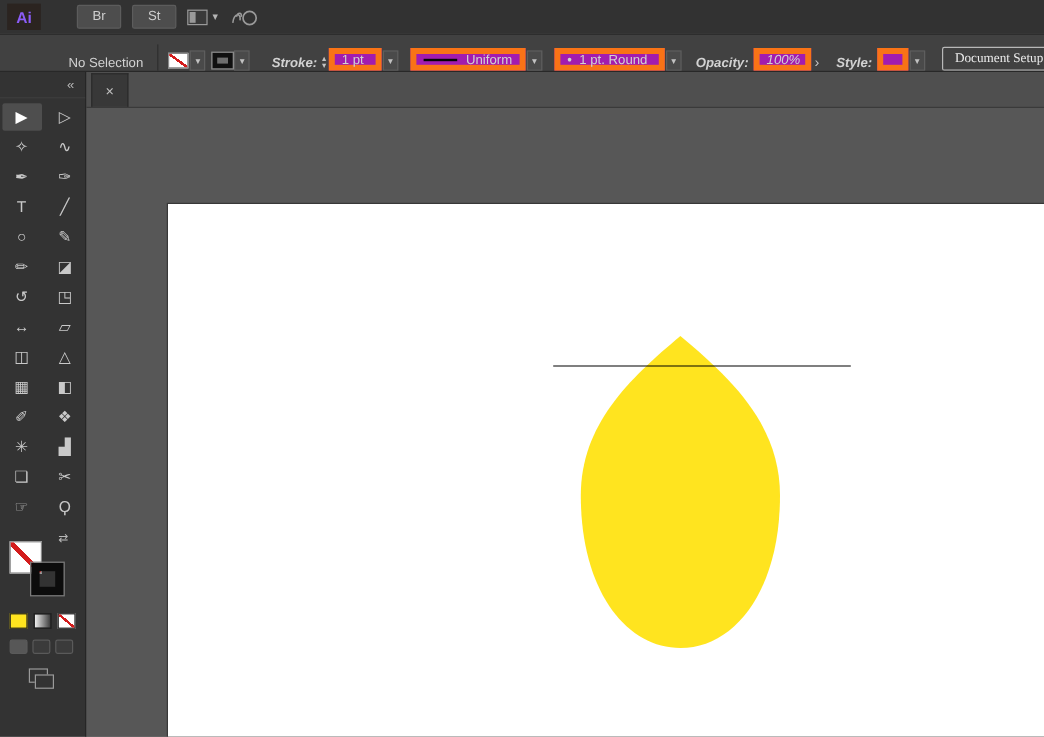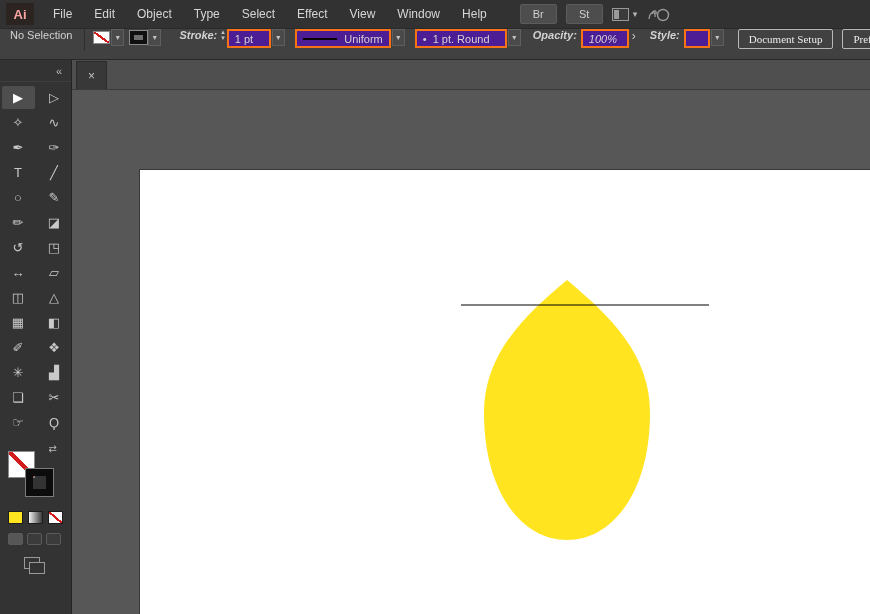--- a/index.html
+++ b/index.html
@@ -1,43 +1,43 @@
 <!DOCTYPE html>
 <html><head>
 <meta charset="utf-8">
 <style>
   * { box-sizing: border-box; margin: 0; padding: 0; }
   html,body { width:870px; height:614px; overflow:hidden; }
   body { font-family:"Liberation Sans", sans-serif; background:#565656; position:relative; }
 
   
   .menubar { height:28px; background:#323232; display:flex; align-items:center; color:#d6d6d6; font-size:12px; flex-shrink:0; }
-  .ai-logo { width:28px; height:22px; margin:0 8px 0 6px; background:#2b2420; color:#fca5a5; font-weight:bold; font-size:13px; display:flex; align-items:center; justify-content:center; }
+  .ai-logo { width:28px; height:22px; margin:0 8px 0 6px; background:#2b2420; color:#8b5cf6; font-weight:bold; font-size:13px; display:flex; align-items:center; justify-content:center; }
   .menu-items { display:flex; align-items:center; height:100%; }
   .menu-item { padding:0 11px; height:100%; display:flex; align-items:center; cursor:default; }
   .mb-right { display:flex; align-items:center; margin-left:22px; gap:9px; }
   .mbtn { width:37px; height:20px; background:#4d4d4d; border:1px solid #5c5c5c; color:#cfcfcf; font-size:11px; display:flex; align-items:center; justify-content:center; border-radius:2px; }
   .ws-switcher { display:flex; align-items:center; gap:4px; }
   .ws-icon { width:17px; height:13px; border:1px solid #9a9a9a; position:relative; background:#3a3a3a; }
   .ws-icon::before { content:""; position:absolute; left:1px; top:1px; bottom:1px; width:5px; background:#9a9a9a; }
   .chev { color:#b5b5b5; font-size:9px; }
 
   
-  .controlbar { height:32px; background:#414141; border-top:1px solid #2a2a2a; border-bottom:1px solid #282828; display:flex; align-items:flex-start; color:#d2d2d2; font-size:11px; overflow:hidden; white-space:nowrap; }
+  .controlbar { height:32px; background:#414141; border-top:1px solid #2a2a2a; border-bottom:1px solid #282828; display:flex; align-items:flex-end; color:#d2d2d2; font-size:11px; overflow:hidden; white-space:nowrap;padding-left:47px; }
   .controlbar > * { flex-shrink:0; }
   .cb-status { margin:0 12px 0 10px; }
   .vdiv { width:1px; height:22px; background:#2e2e2e; margin-right:8px; }
   .cb-label { font-weight:bold; margin:0 4px 0 12px;font-style:italic; }
   .swatch-drop { display:flex; align-items:center; margin-right:6px; }
   .mini-swatch { width:17px; height:13px; background:#fff; border:1px solid #8a8a8a; position:relative; }
   .slash::after { content:""; position:absolute; inset:0; background:linear-gradient(to top right, transparent 44%, #d31c1c 44%, #d31c1c 56%, transparent 56%); }
   .stroke-mini { width:17px; height:13px; border:4px solid #101010; background:#6e6e6e; outline:1px solid #8a8a8a; }
   .chevbox { width:13px; height:17px; background:#4a4a4a; border:1px solid #5e5e5e; display:flex; align-items:center; justify-content:center; font-size:8px; color:#c2c2c2; margin-left:1px; }
   .stepper { display:flex; flex-direction:column; justify-content:center; font-size:7px; line-height:6px; color:#c2c2c2; margin-right:2px; }
-  .field { background:#4c1d95; border:2px solid #f97316; height:19px; display:flex; align-items:center; padding:0 6px; }
+  .field { background:#a21caf; border:5px solid #f97316; height:19px; display:flex; align-items:center; padding:0 6px; }
   .f-stroke { width:44px; }
   .f-profile { width:96px; }
   .profile-line { display:inline-block; width:48px; height:2px; background:#050505; margin-right:7px; }
   .f-brush { width:92px; justify-content:flex-start; gap:6px; }
   .f-opacity { width:48px;font-style:italic; }
   .f-style { width:26px; }
   .chev-right { color:#c2c2c2; font-size:12px; margin:0 2px 0 3px; }
   .cb-btn { border:1px solid #b8b8b8; border-radius:2px; padding:3px 10px; color:#ececec; background:transparent; font-size:11px; margin-left:14px; font-family:Liberation Serif, serif; }
 
   
@@ -72,31 +72,20 @@
 
   .canvas { flex:1; position:relative; background:#575757; overflow:hidden; }
   .artboard { position:absolute; left:68px; top:80px; right:-2px; bottom:-2px; background:#ffffff; box-shadow:0 0 0 1px rgba(20,20,20,0.45); }
   .art-svg { position:absolute; inset:0; width:100%; height:100%; }
 </style>
 </head>
 <body>
 
 <div class="menubar">
   <div class="ai-logo">Ai</div>
-  <div class="menu-items" id="menu-items">
-      <div class="menu-item">File</div>
-      <div class="menu-item">Edit</div>
-      <div class="menu-item">Object</div>
-      <div class="menu-item">Type</div>
-      <div class="menu-item">Select</div>
-      <div class="menu-item">Effect</div>
-      <div class="menu-item">View</div>
-      <div class="menu-item">Window</div>
-      <div class="menu-item">Help</div>
-    </div>
   <div class="mb-right">
     <div class="mbtn">Br</div>
     <div class="mbtn">St</div>
     <div class="ws-switcher">
       <span class="ws-icon"></span>
       <span class="chev">▾</span>
     </div>
     <svg width="24" height="17">
       <circle cx="17" cy="9" r="5.5" fill="none" stroke="#9a9a9a" stroke-width="1.4"></circle>
       <path d="M3 13 C4 5, 10 4, 9 11 M6 8 C7 4, 11 4, 10 8" stroke="#9a9a9a" stroke-width="1.3" fill="none"></path>

